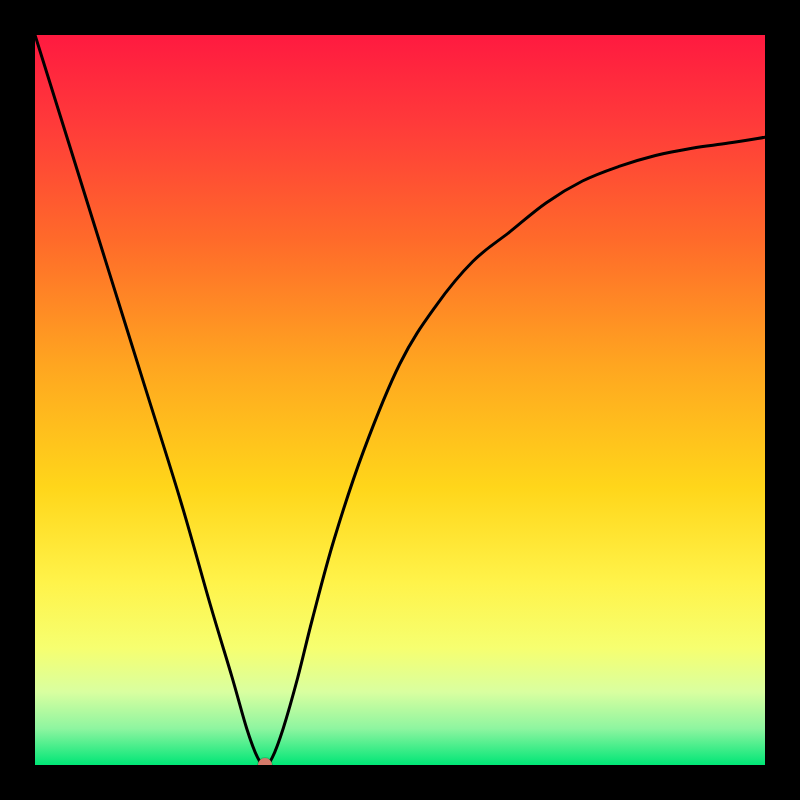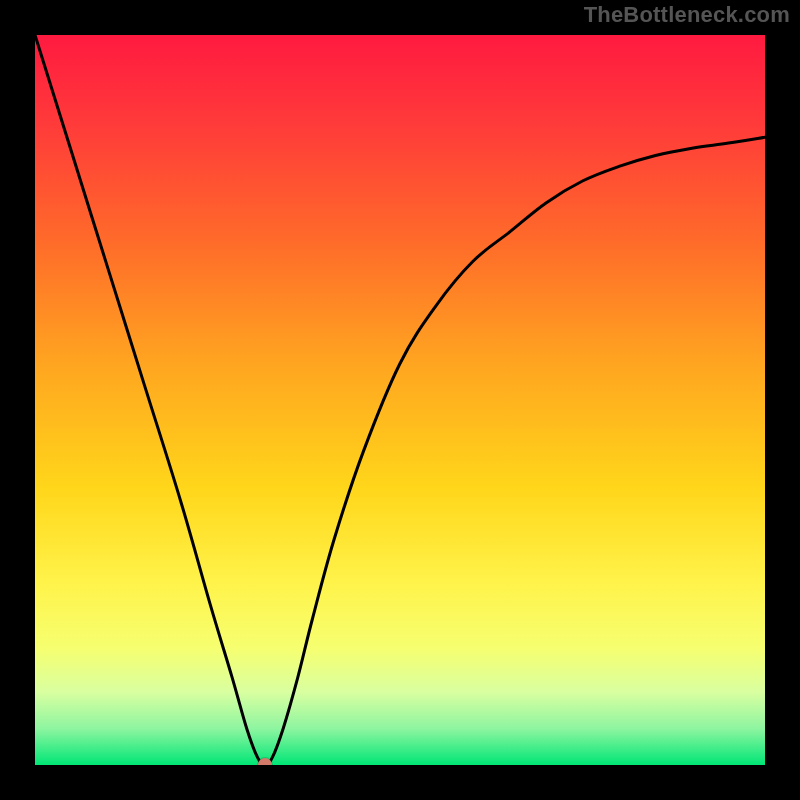--- a/index.html
+++ b/index.html
@@ -63,21 +63,20 @@
     border-radius: 50%;
     background: #d47a6a;
     box-shadow: 0 0 0 1px rgba(0,0,0,0.15);
     transform: translate(-50%, -50%);
   }
 </style>
 </head>
 <body>
 
 <div class="frame">
-  <div class="watermark">TheBottleneck.com</div>
 
   <div class="plot-area">
     <div class="gradient"></div>
 
     <svg class="curve-layer" viewBox="0 0 730 730" preserveAspectRatio="none">
       <path id="curve-path" fill="none" stroke="#000" stroke-width="3" stroke-linejoin="round" stroke-linecap="round" d="M 0.00 0.00 C 6.57 21.02, 23.36 74.75, 36.50 116.80 C 49.64 158.85, 59.86 191.55, 73.00 233.60 C 86.14 275.65, 96.36 308.35, 109.50 350.40 C 122.64 392.45, 134.17 427.78, 146.00 467.20 C 157.83 506.62, 166.00 537.86, 175.20 569.40 C 184.40 600.94, 190.53 620.06, 197.10 642.40 C 203.67 664.74, 207.10 679.05, 211.70 693.50 C 216.30 707.95, 219.37 716.13, 222.65 722.70 C 225.94 729.27, 227.32 730.00, 229.95 730.00 C 232.58 730.00, 233.97 729.27, 237.25 722.70 C 240.53 716.13, 243.60 707.95, 248.20 693.50 C 252.80 679.05, 257.54 662.11, 262.80 642.40 C 268.06 622.69, 270.83 608.97, 277.40 584.00 C 283.97 559.03, 290.10 533.92, 299.30 503.70 C 308.50 473.48, 316.67 447.64, 328.50 416.10 C 340.33 384.56, 351.86 354.78, 365.00 328.50 C 378.14 302.22, 388.36 288.50, 401.50 270.10 C 414.64 251.70, 424.86 239.44, 438.00 226.30 C 451.14 213.16, 461.36 207.61, 474.50 197.10 C 487.64 186.59, 497.86 177.10, 511.00 167.90 C 524.14 158.70, 534.36 152.57, 547.50 146.00 C 560.64 139.43, 570.86 136.00, 584.00 131.40 C 597.14 126.80, 607.36 123.74, 620.50 120.45 C 633.64 117.17, 643.86 115.38, 657.00 113.15 C 670.14 110.92, 680.36 110.01, 693.50 108.04 C 706.64 106.07, 723.43 103.25, 730.00 102.20"></path>
     </svg>
 
     <div id="marker-dot" class="dot" style="left: 229.95px; top: 730px; background: rgb(212, 122, 106);"></div>
   </div>

